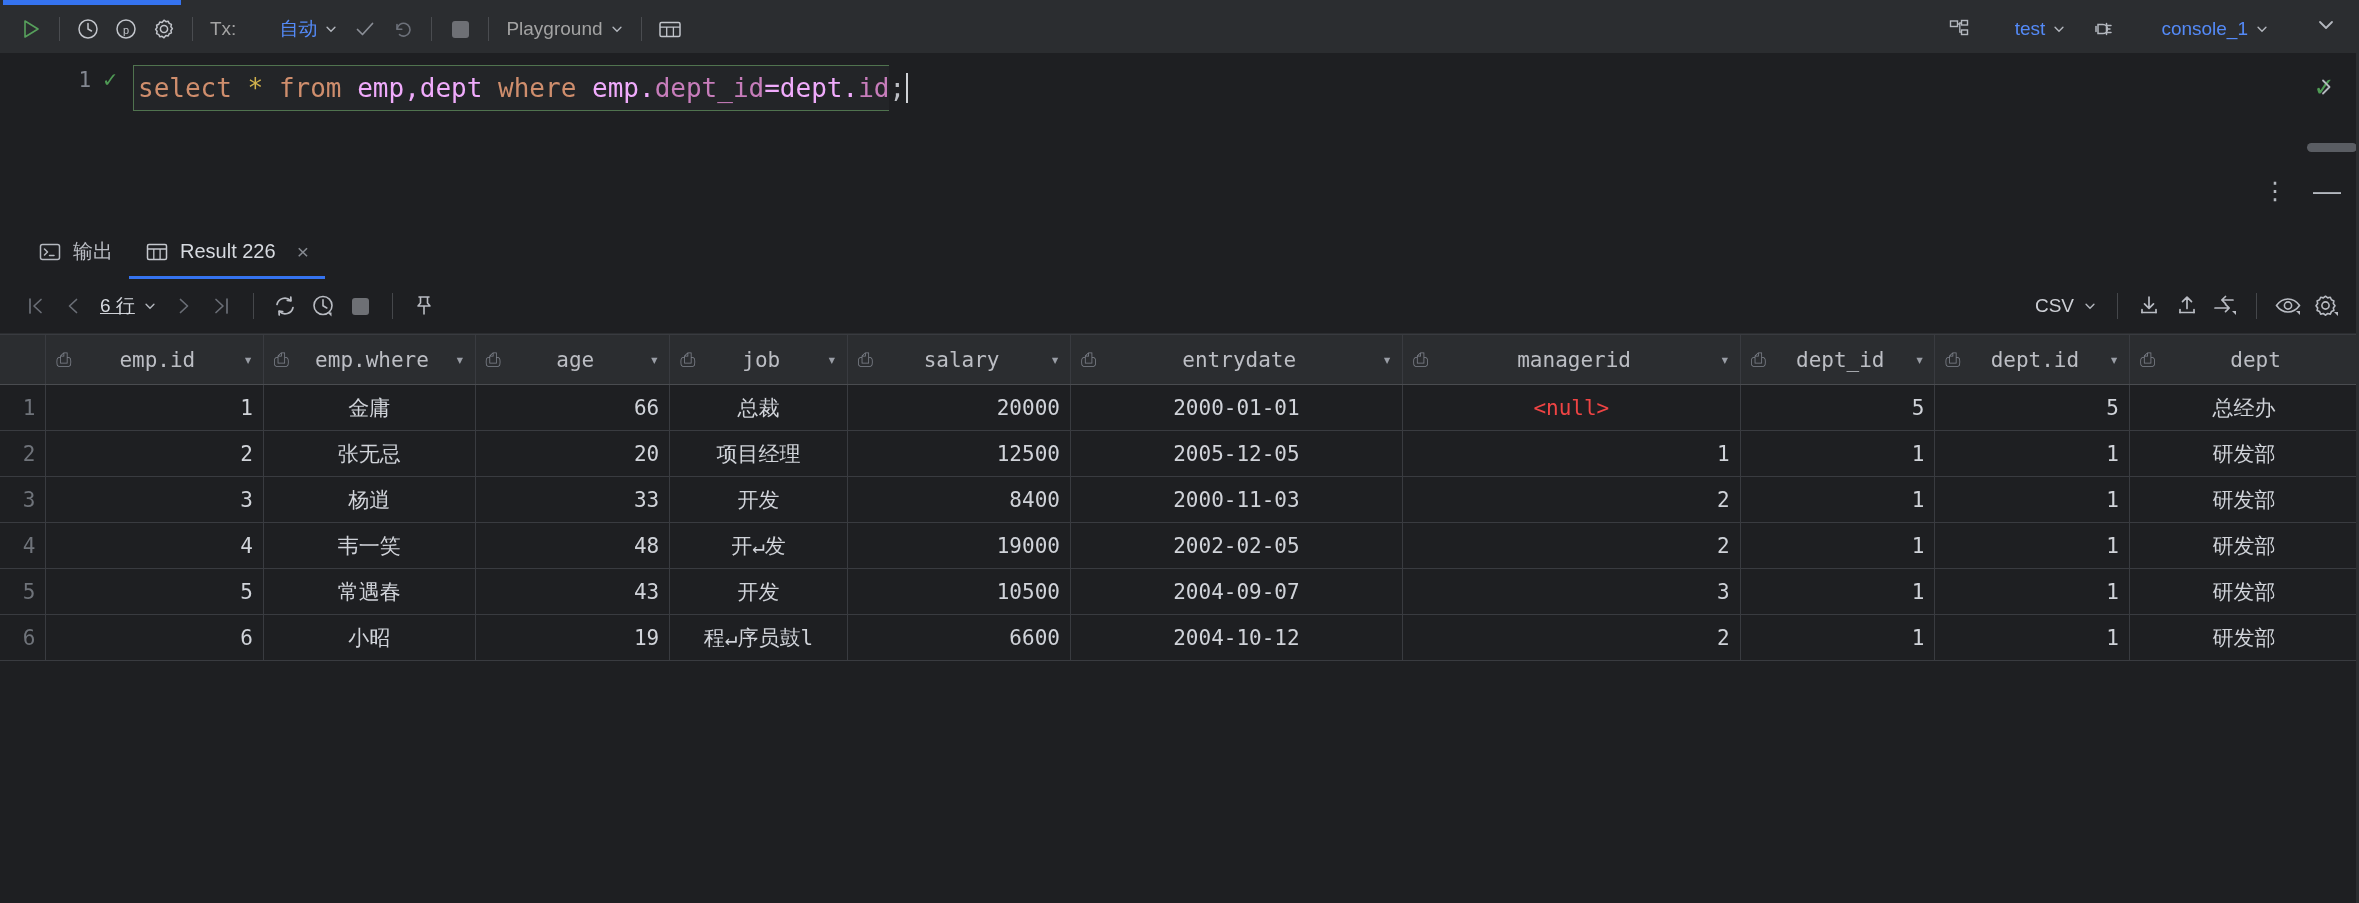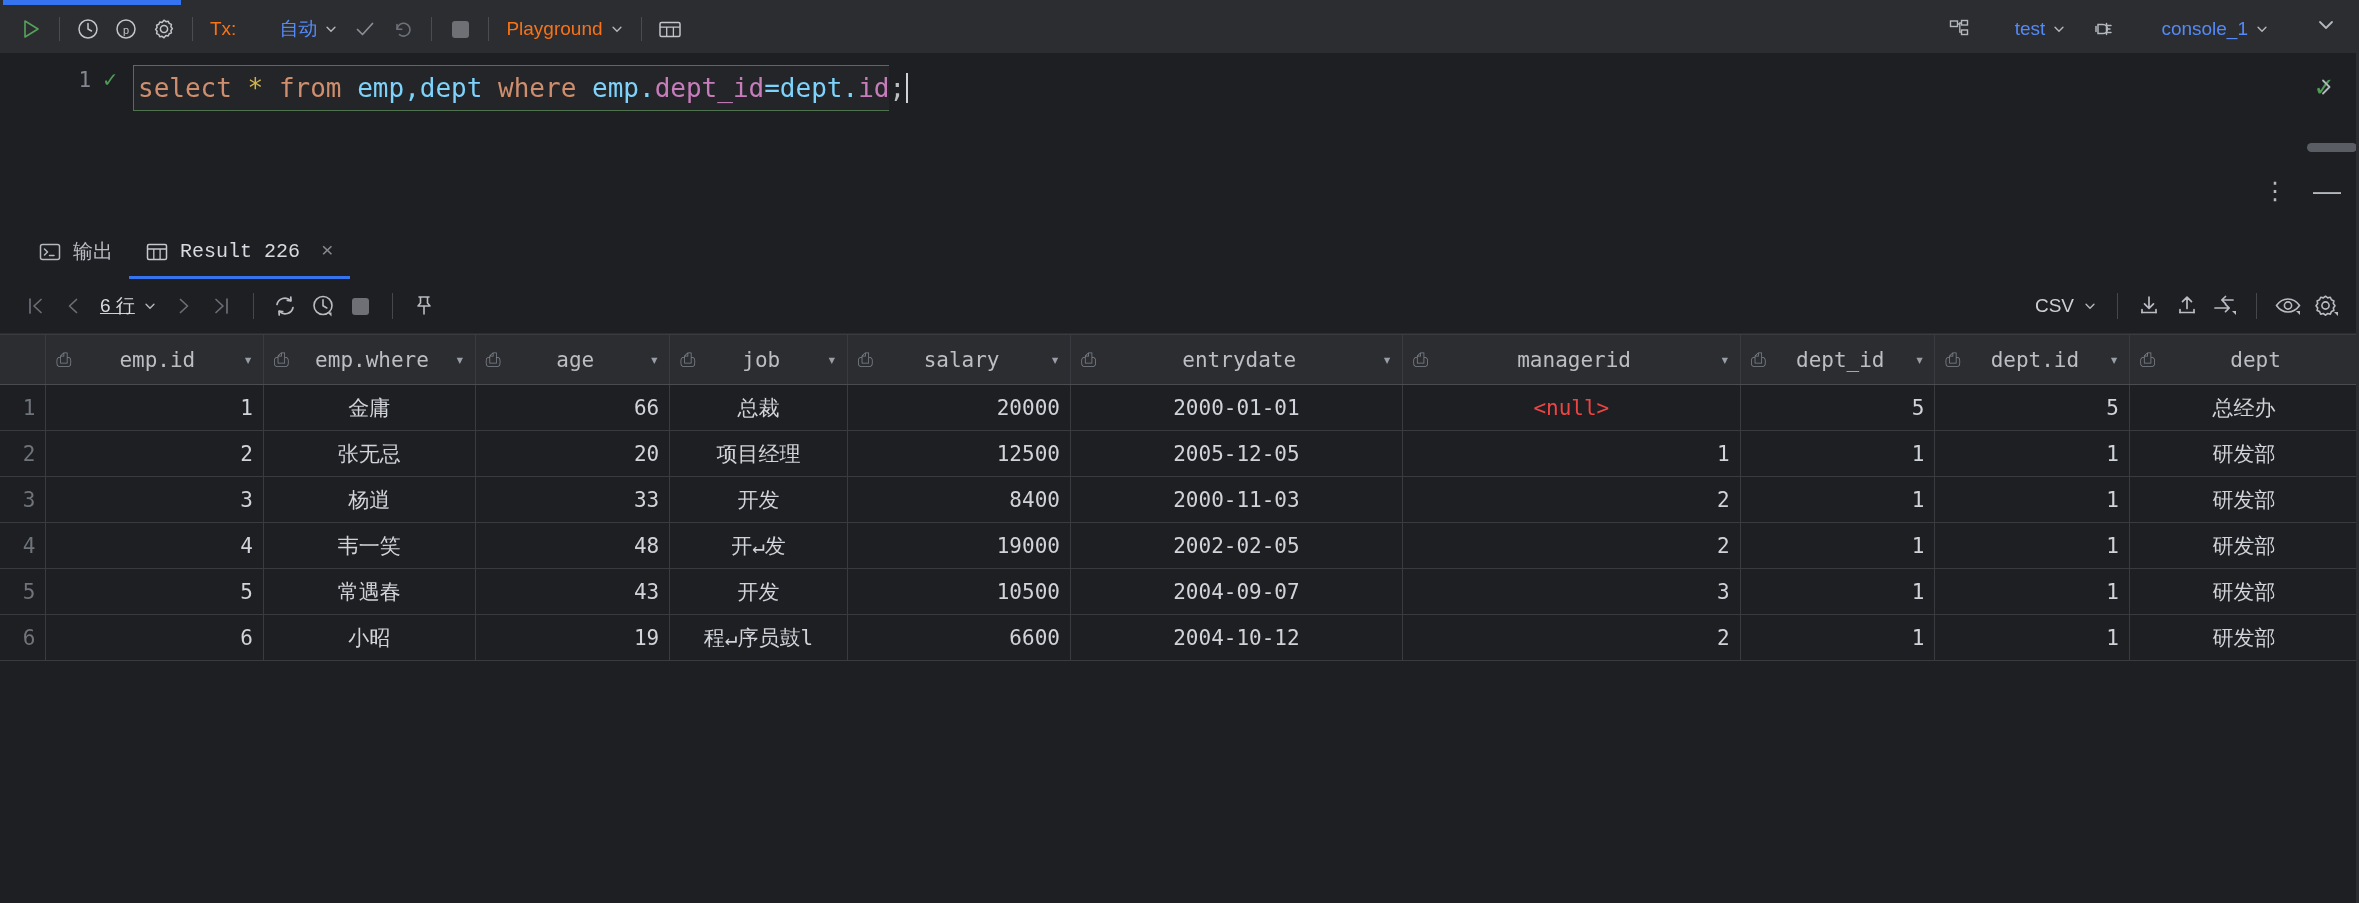--- a/index.html
+++ b/index.html
@@ -20,21 +20,21 @@
   .toolbar {
     flex: 0 0 auto; height: 49px; background: #2b2d30;
     display: flex; align-items: center; padding: 0 10px 0 12px;
     color: #ced0d6; font-size: 19px; border-bottom: 1px solid #1e1f22;
   }
   .tb-btn {
     width: 38px; height: 38px; display: flex; align-items: center;
     justify-content: center; border-radius: 4px; flex: 0 0 auto;
   }
   .tb-sep { width: 1px; height: 24px; background: #4a4c50; margin: 0 9px; flex: 0 0 auto; }
-  .tb-text { color: #f97316; font-size: 19px; white-space: nowrap; }
+  .tb-text { color: #a3a3a3; font-size: 19px; white-space: nowrap; }
   .tb-dd { display: flex; align-items: center; gap: 7px; padding: 4px 8px; border-radius: 4px; cursor: default; }
   .spacer { flex: 1 1 auto; }
   .link-blue { color: #548af7; margin-left: 36px; }
   .chev { display: inline-block; width: 14px; height: 14px; }
   .stop-sq { width: 17px; height: 17px; background: #6e7075; border-radius: 3px; }
 
   
   .editor-wrap { flex: 0 0 auto; height: 100px; background: #1e1f22; display: flex; position: relative; }
   .gutter {
     width: 133px; flex: 0 0 auto; background: #1e1f22; color: #838791;
@@ -46,21 +46,21 @@
   .gutter .check { color: #4f9a55; font-size: 23px; padding-right: 16px; line-height: 1; }
   .code-area { flex: 1 1 auto; position: relative; padding-top: 11px; min-width: 0; }
   .code-line {
     display: inline-block; font-family: "DejaVu Sans Mono", monospace;
     font-size: 26px; line-height: 44px; white-space: pre;
     border: 1px solid #50734f; border-right: none; padding: 0 0 0 4px;
     background: #232528; position: relative;
   }
   .kw  { color: #cf8e6d; }
   .op  { color: #d2b24c; }
-  .idn { color: #7dd3fc; }
+  .idn { color: #f0abfc; }
   .fld { color: #c77dbb; }
   .pun { color: #bcbec4; }
   .caret { display: inline-block; width: 2px; height: 30px; background: #cfd2d6;
            vertical-align: -6px; margin-left: 1px; }
   .editor-right-check {
     position: absolute; right: 24px; top: 18px; color: #4f9a55; font-size: 26px;
   }
   .editor-scroll-thumb {
     position: absolute; right: 2px; bottom: 2px; width: 50px; height: 9px;
     background: #5a5d63; border-radius: 5px;
@@ -77,21 +77,21 @@
 
   
   .tabs {
     flex: 0 0 auto; height: 52px; background: #1e1f22;
     display: flex; align-items: stretch; padding-left: 22px; gap: 0;
   }
   .tab {
     display: flex; align-items: center; gap: 11px; padding: 0 16px;
     color: #b9bcc3; font-size: 20px; position: relative; border-bottom: 3px solid transparent;
   }
-  .tab.active { color: #d7dae0; border-bottom-color: #3573f0; font-family: Liberation Mono, monospace; }
+  .tab.active { color: #d7dae0; border-bottom-color: #3573f0; }
   .tab .tab-close { color: #868a91; font-size: 21px; margin-left: 10px; }
 
   
   .res-toolbar {
     flex: 0 0 auto; height: 55px; background: #1e1f22;
     display: flex; align-items: center; padding: 0 14px 0 16px; color: #b9bcc3;
     gap: 0; border-bottom: 1px solid #2b2d30;
   }
   .rt-btn { width: 38px; height: 38px; display: flex; align-items: center; justify-content: center;
             border-radius: 4px; color: #b9bcc3; flex: 0 0 auto; }

